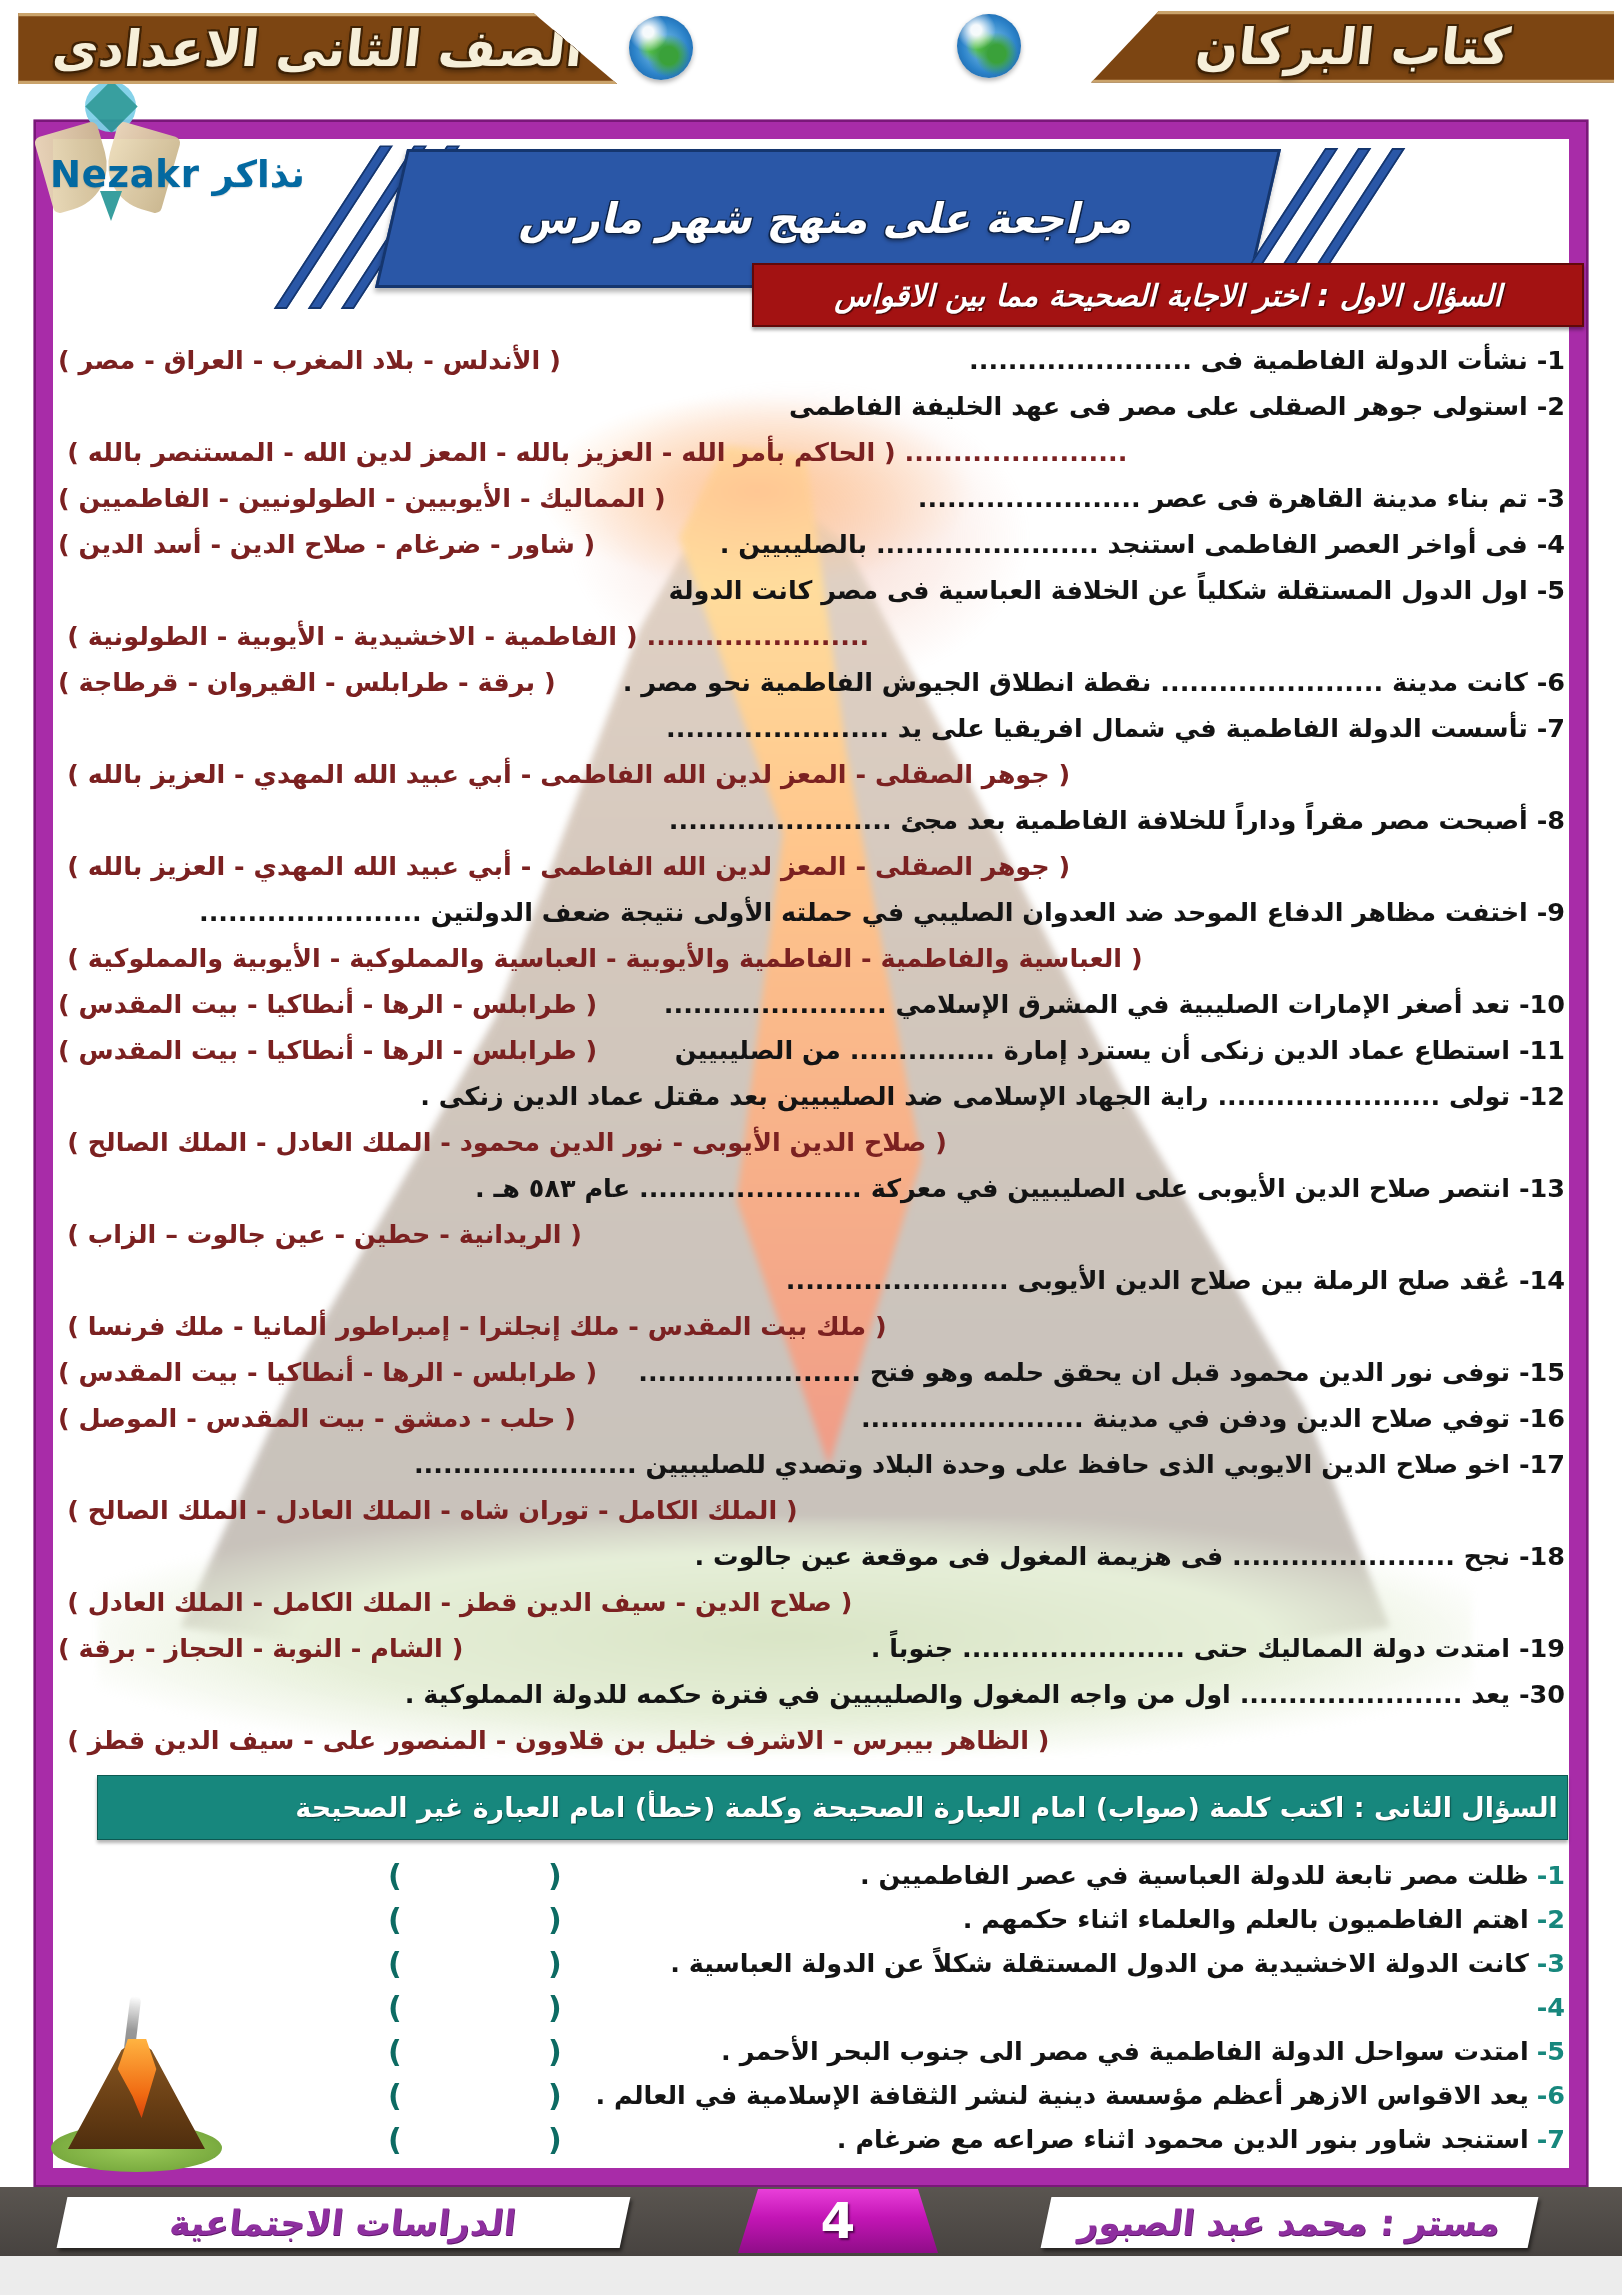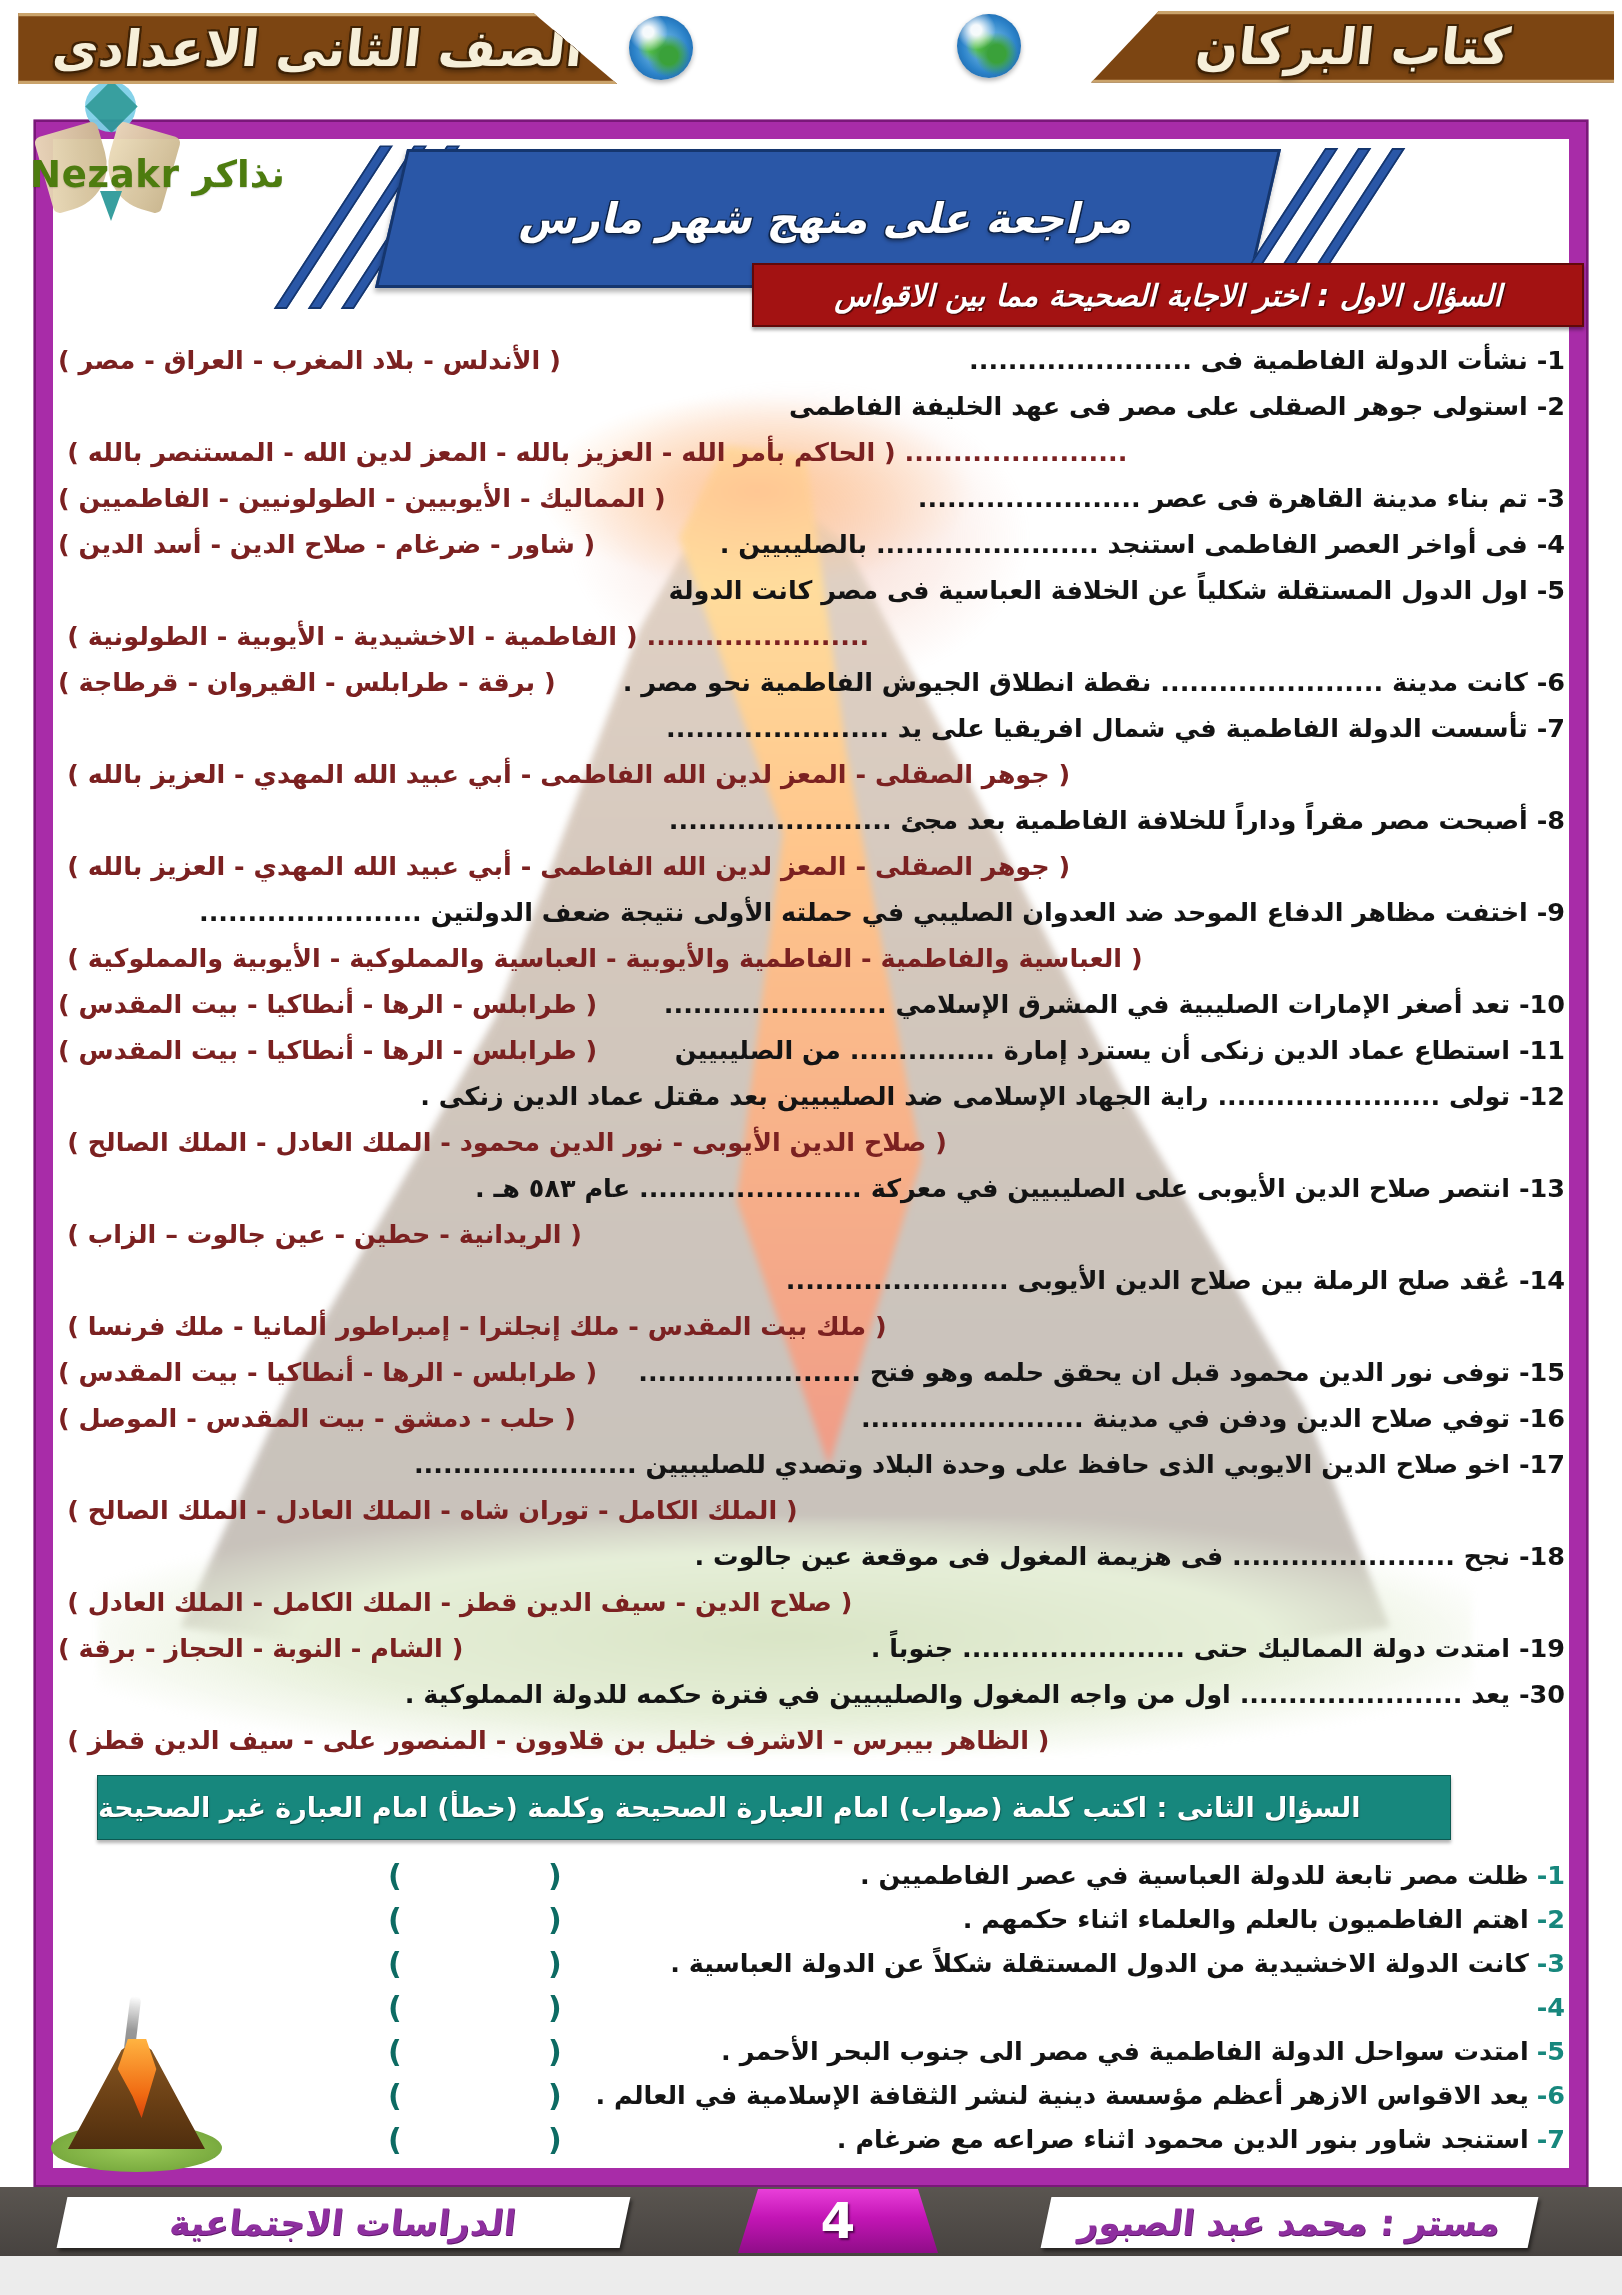--- a/index.html
+++ b/index.html
@@ -27,39 +27,39 @@
   .globe1{left:629px;top:15.7px;} .globe2{left:957px;top:14.4px;}
 
   
   .logo{position:absolute;left:42px;top:68px;width:137px;height:157px;z-index:3;opacity:.95;}
   .logo .pgL,.logo .pgR{position:absolute;top:60px;width:65px;height:79px;background:linear-gradient(100deg,#ecdcba,#c9b58c);border-radius:6.5px 6.5px 46px 6.5px;}
   .logo .pgL{left:1.3px;transform:rotate(-16deg);}
   .logo .pgR{left:65px;border-radius:6.5px 6.5px 6.5px 46px;transform:rotate(16deg);}
   .logo .halo{position:absolute;left:43px;top:13px;width:51px;height:51px;border-radius:50%;background:#7FD0E8;}
   .logo .gem{position:absolute;left:51px;top:19.6px;width:37px;height:37px;background:#2E9A9A;transform:rotate(45deg);}
   .logo .tip{position:absolute;left:58px;top:123px;width:0;height:0;border-left:11.8px solid transparent;border-right:11.8px solid transparent;border-top:30px solid #2E9A9A;}
-  .watermark{position:absolute;left:30px;top:153px;z-index:5;font-size:37px;font-weight:bold;color:#4d7c0f;direction:rtl;letter-spacing:0.7px;text-shadow:0 1.3px 1.3px rgba(0,0,0,.15);}
+  .watermark{position:absolute;left:50px;top:153px;z-index:5;font-size:37px;font-weight:bold;color:#0369a1;direction:rtl;letter-spacing:0.7px;text-shadow:0 1.3px 1.3px rgba(0,0,0,.15);}
 
   
   .frame{position:absolute;left:36px;top:122px;width:1550px;height:2063px;border:17px solid var(--frame_magenta,#A82CA8);
     box-shadow:0 0 0 2.6px #7A1879, inset 0 0 0 6.5px #ffffff;z-index:2;pointer-events:none;}
   .title-banner{position:absolute;left:391px;top:149px;width:874px;height:139px;background:var(--title_blue,#2A57A7);
     border:3.9px solid #15366e;transform:skewX(-13deg);display:flex;align-items:center;justify-content:center;box-shadow:0 3.9px 5.2px rgba(0,0,0,.3);}
   .title-banner .ttxt{font-size:42px;font-weight:bold;color:#fff;direction:rtl;
     text-shadow:1.3px 1.3px 0 #0d2246,-1.3px 1.3px 0 #0d2246,1.3px -1.3px 0 #0d2246,-1.3px -1.3px 0 #0d2246,0 3.3px 3.9px rgba(0,0,0,.4);}
   .stripe{position:absolute;width:13px;height:164px;background:var(--title_blue,#2A57A7);transform:skewX(-33deg);border:2px solid #15366e;}
   .sL1{left:327px;top:145px;} .sL2{left:361px;top:145px;} .sL3{left:394px;top:145px;}
   .sR1{left:1272px;top:148px;} .sR2{left:1305px;top:148px;} .sR3{left:1339px;top:148px;}
 
   
   .sec1{position:absolute;right:38px;top:263px;width:832px;height:64px;background:var(--section1_red,#A31212);border:2px solid #600909;
     display:flex;align-items:center;justify-content:center;direction:rtl;z-index:4;box-shadow:0 2.6px 3.3px rgba(0,0,0,.35);}
   .sec1 .stxt{font-size:30px;font-weight:bold;color:#fff;text-shadow:1.3px 1.3px 1.3px #3c0404;font-style:italic;}
-  .sec2{position:absolute;left:97px;top:1775px;width:1354px;height:65px;background:var(--section2_teal,#17877D);border:1.3px solid #0d5a52;
-    display:flex;align-items:center;direction:rtl;padding-right:9.2px;z-index:4;box-shadow:0 2.6px 3.3px rgba(0,0,0,.3);justify-content:flex-end;}
+  .sec2{position:absolute;left:97px;top:1775px;width:1471px;height:65px;background:var(--section2_teal,#17877D);border:1.3px solid #0d5a52;
+    display:flex;align-items:center;direction:rtl;padding-right:9.2px;z-index:4;box-shadow:0 2.6px 3.3px rgba(0,0,0,.3);}
   .sec2 .stxt{font-size:27px;font-weight:bold;color:#fff;text-shadow:0.7px 1.3px 1.3px #073d38;}
 
   
   .volcano-bg{position:absolute;left:98px;top:406px;width:1374px;height:1309px;z-index:1;opacity:.5;filter:blur(3.9px);pointer-events:none;}
   .v-plume{position:absolute;left:34%;top:-2%;width:34%;height:24%;background:radial-gradient(ellipse at center,#efb09b 0%,rgba(239,176,155,0) 70%);}
   .v-cone{position:absolute;left:6%;top:4%;width:88%;height:93%;
     clip-path:polygon(46% 0,55% 7%,66% 28%,78% 52%,93% 78%,100% 96%,70% 100%,30% 100%,0 96%,10% 74%,26% 46%,38% 14%);
     background:linear-gradient(180deg,#c9a98e 0%,#a9917c 40%,#98897b 72%,#8f8578 100%);}
   .v-lava{position:absolute;left:28%;top:3%;width:42%;height:78%;
     clip-path:polygon(42% 0,56% 1%,63% 30%,76% 70%,60% 100%,44% 74%,52% 38%,34% 9%);

